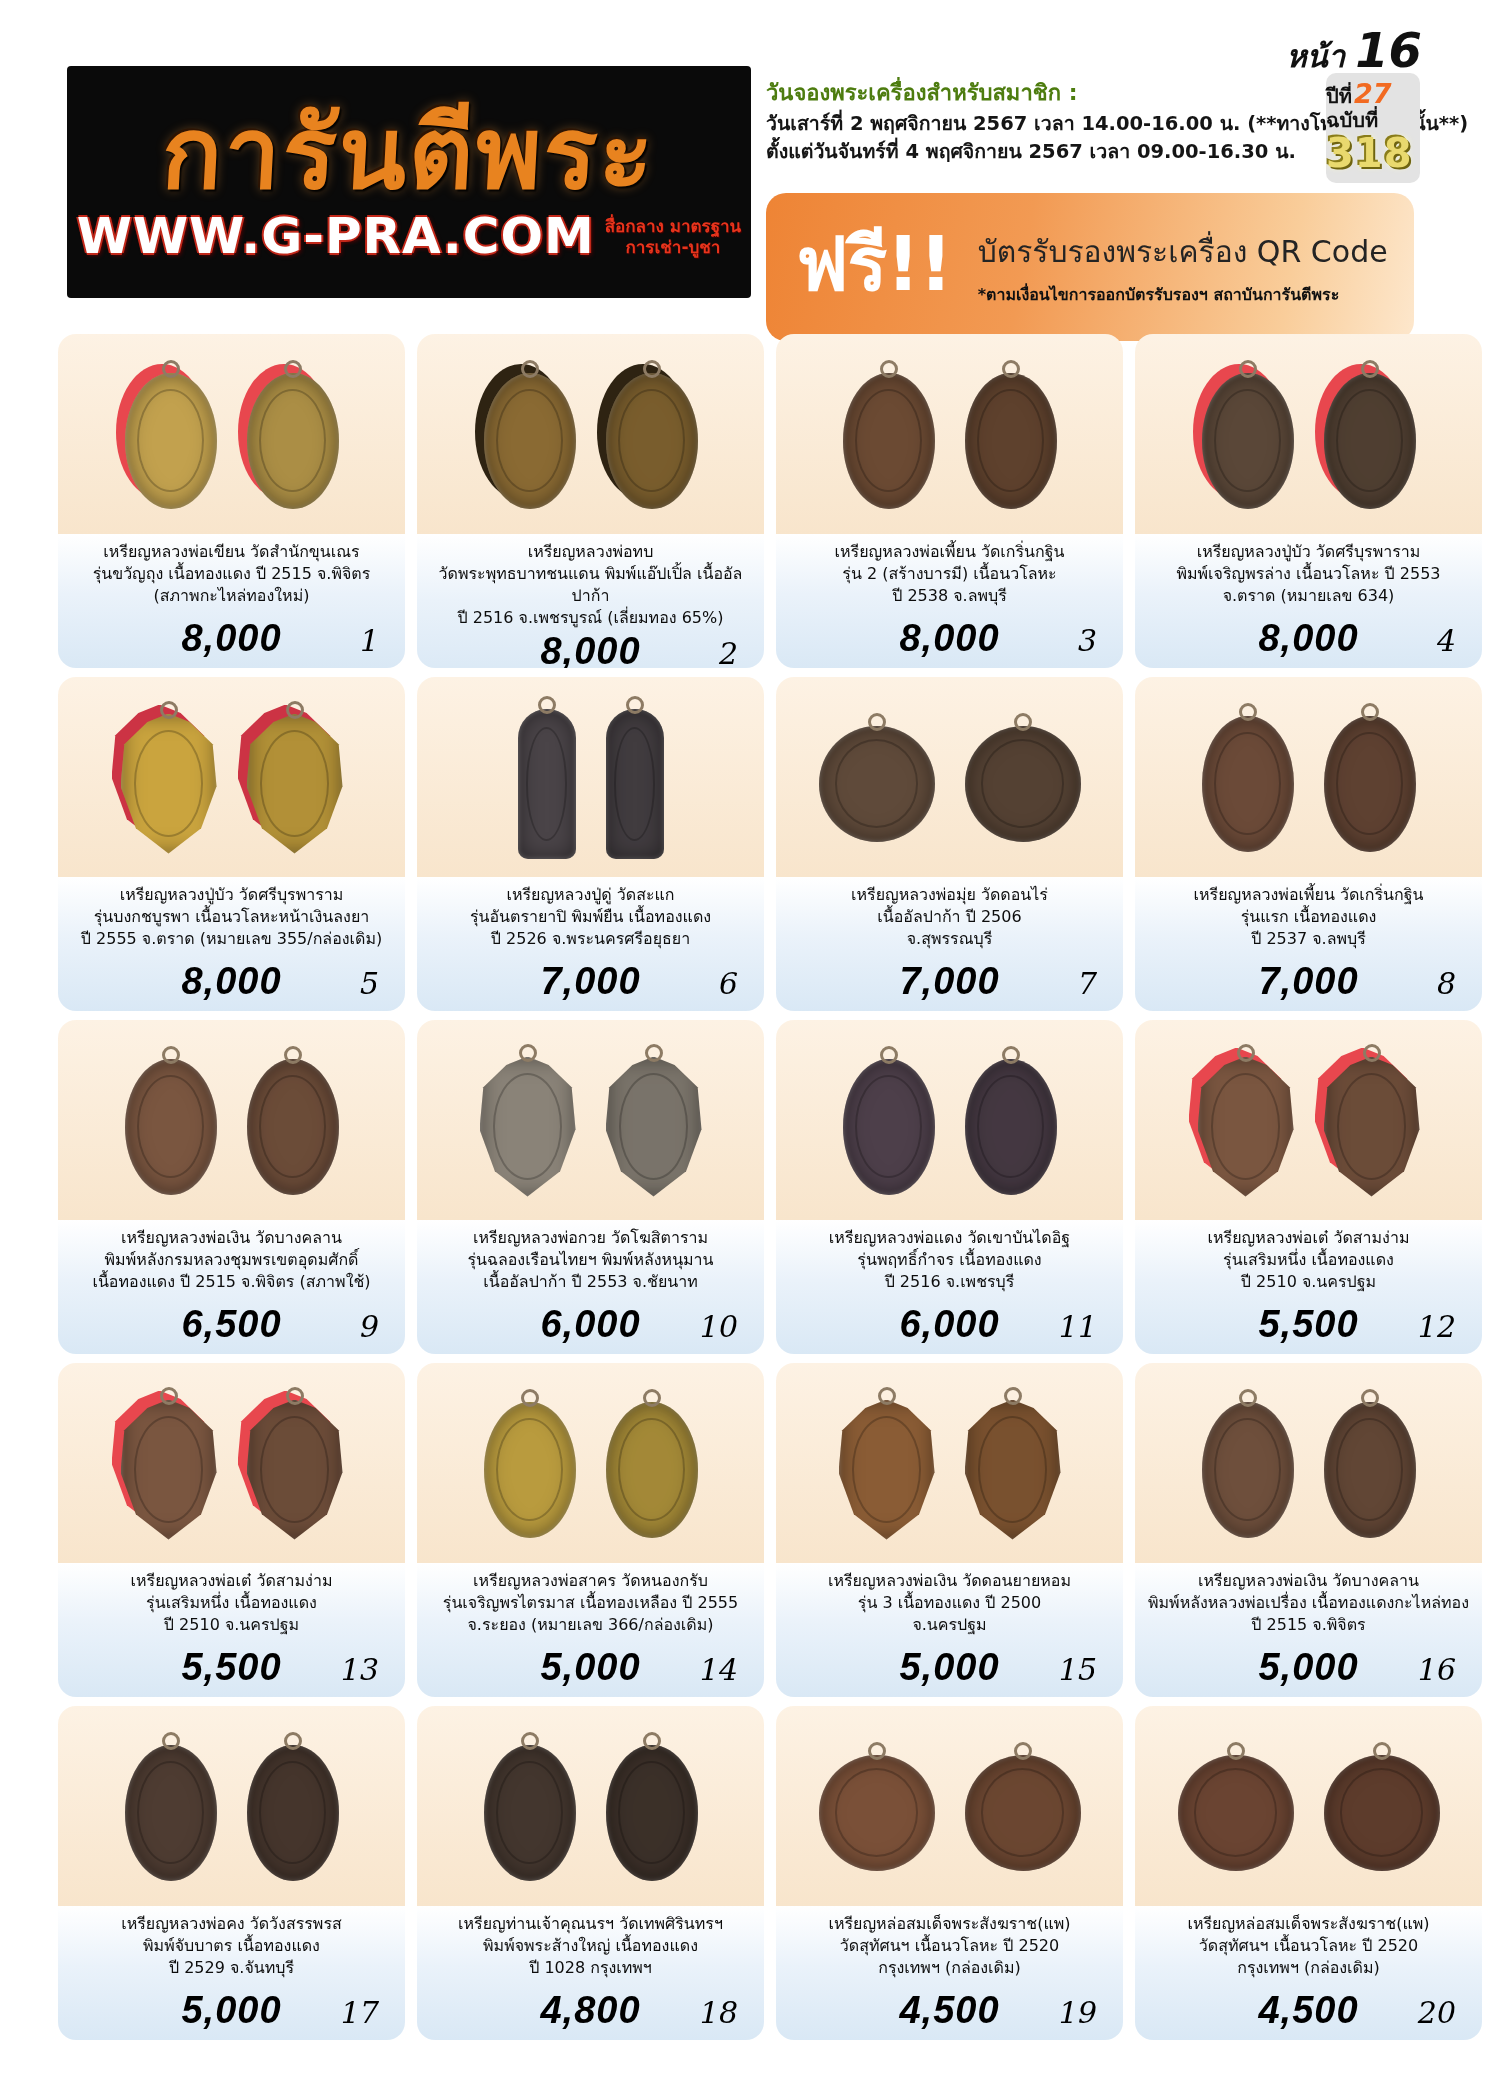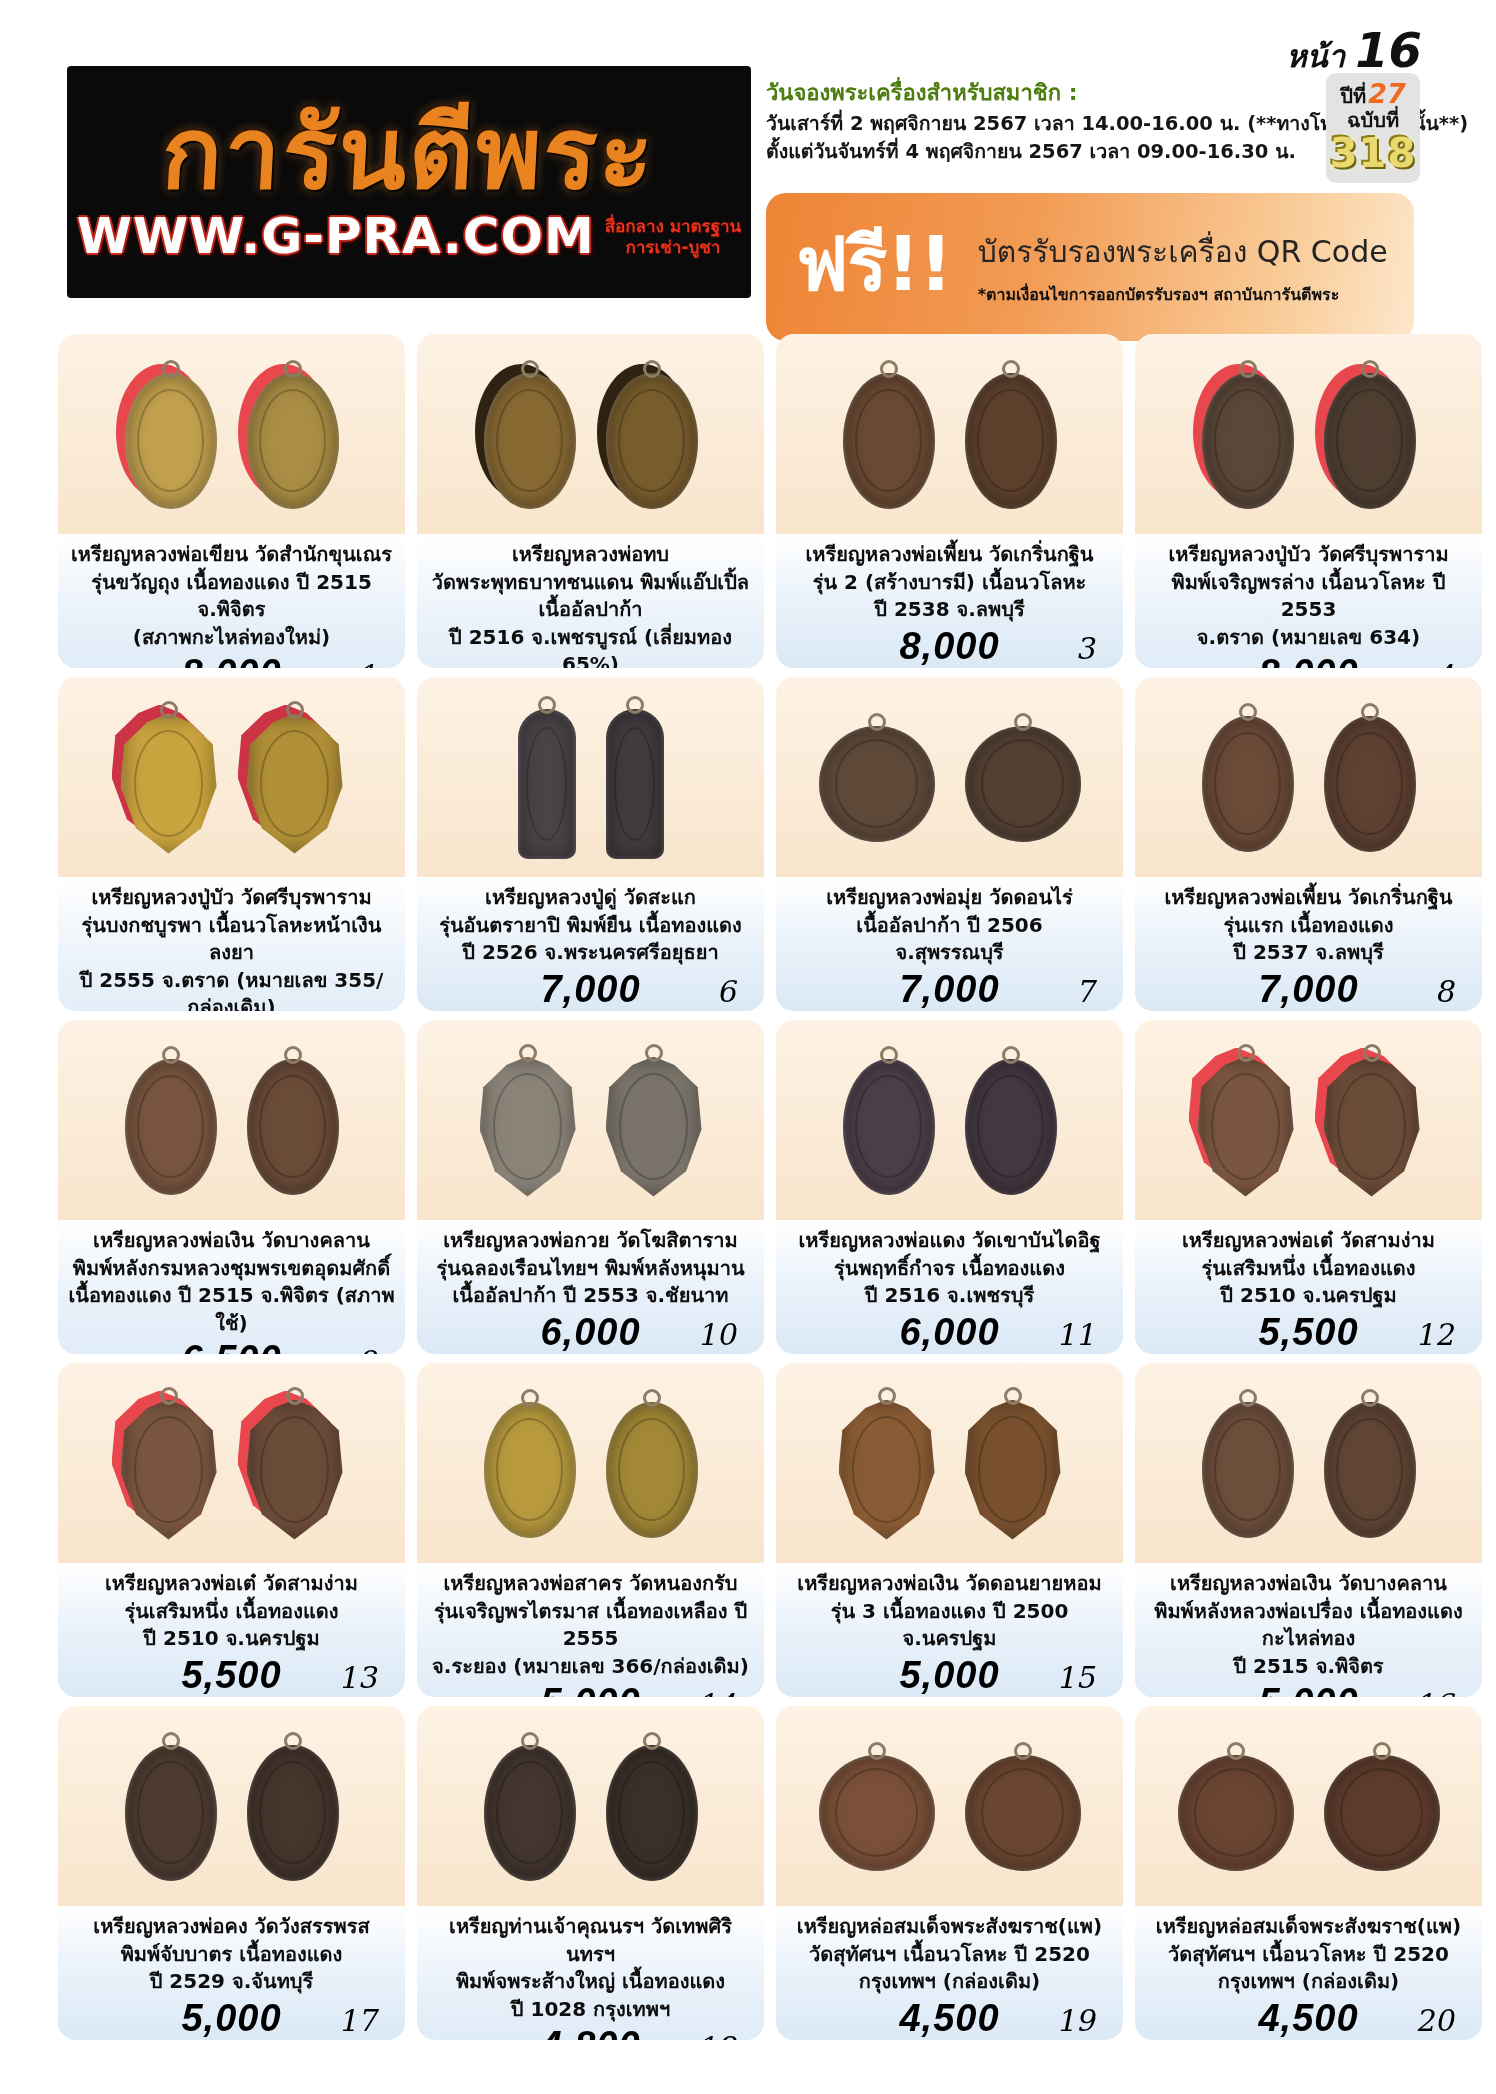--- a/index.html
+++ b/index.html
@@ -30,21 +30,21 @@
     text-shadow:1px 1px 0 #400;padding-bottom:4px;white-space:nowrap;
   }
   .page-no{position:absolute;top:22px;right:74px;font-style:italic;white-space:nowrap;}
   .page-no .w{font-size:31px;font-weight:600;}
   .page-no .n{font-size:48px;font-weight:800;margin-left:10px;}
   .booking{position:absolute;left:766px;top:74px;width:560px;line-height:1.3;}
   .bk-label{color:#4d7c0f;font-weight:800;font-size:22px;margin-top:5px;white-space:nowrap;}
   .bk-detail{color:#151515;font-weight:700;font-size:19.5px;margin-top:3px;white-space:nowrap;}
   .issue-box{
     position:absolute;left:1326px;top:73px;width:94px;height:110px;
-    background:#e3e3e3;border-radius:10px;text-align:center;padding-top:5px;box-sizing:border-box;
+    background:#e3e3e3;border-radius:10px;padding-top:5px;box-sizing:border-box;
   }
   .iss-row{font-size:20px;font-weight:700;color:#111;line-height:1.15;white-space:nowrap;}
   .iss-year{color:#f26a21;font-weight:800;font-size:27px;font-style:italic;margin-left:2px;}
   .iss-num{
     font-size:40px;font-weight:800;color:#e9d96e;letter-spacing:1px;line-height:1.05;
     text-shadow:-2px -2px 0 #8a7d1a,2px 2px 0 #6f6410,0 0 6px rgba(255,255,200,.8);
   }
   .promo{
     position:absolute;left:766px;top:193px;width:648px;height:148px;border-radius:20px;
     background:linear-gradient(100deg,#ee8435 0%,#f29a53 40%,#f8c astale 0%) ;
@@ -67,21 +67,21 @@
   .card-images{
     height:200px;flex:0 0 200px;
     background:linear-gradient(#fdf2e4,#f8e5cc);
     display:flex;align-items:center;justify-content:center;gap:30px;
   }
   .card-text{
     flex:1;background:linear-gradient(#ffffff 0%,#eaf2fa 45%,#d9e8f5 100%);
     display:flex;flex-direction:column;text-align:center;position:relative;
     padding:7px 8px 8px;box-sizing:border-box;
   }
-  .desc-line{font-size:20px;font-weight:700;color:#0d0d0d;line-height:1.38;}
+  .desc-line{font-size:16px;font-weight:400;color:#0d0d0d;line-height:1.38;}
   .price-row{margin-top:auto;position:relative;height:44px;}
   .price{
     font-size:38px;font-weight:800;font-style:italic;color:#000;
     font-family:"Liberation Sans",sans-serif;letter-spacing:1px;line-height:44px;
   }
   .num{
     position:absolute;right:18px;bottom:4px;font-size:30px;font-style:italic;
     font-family:"DejaVu Serif",serif;color:#000;line-height:1;
   }
   

